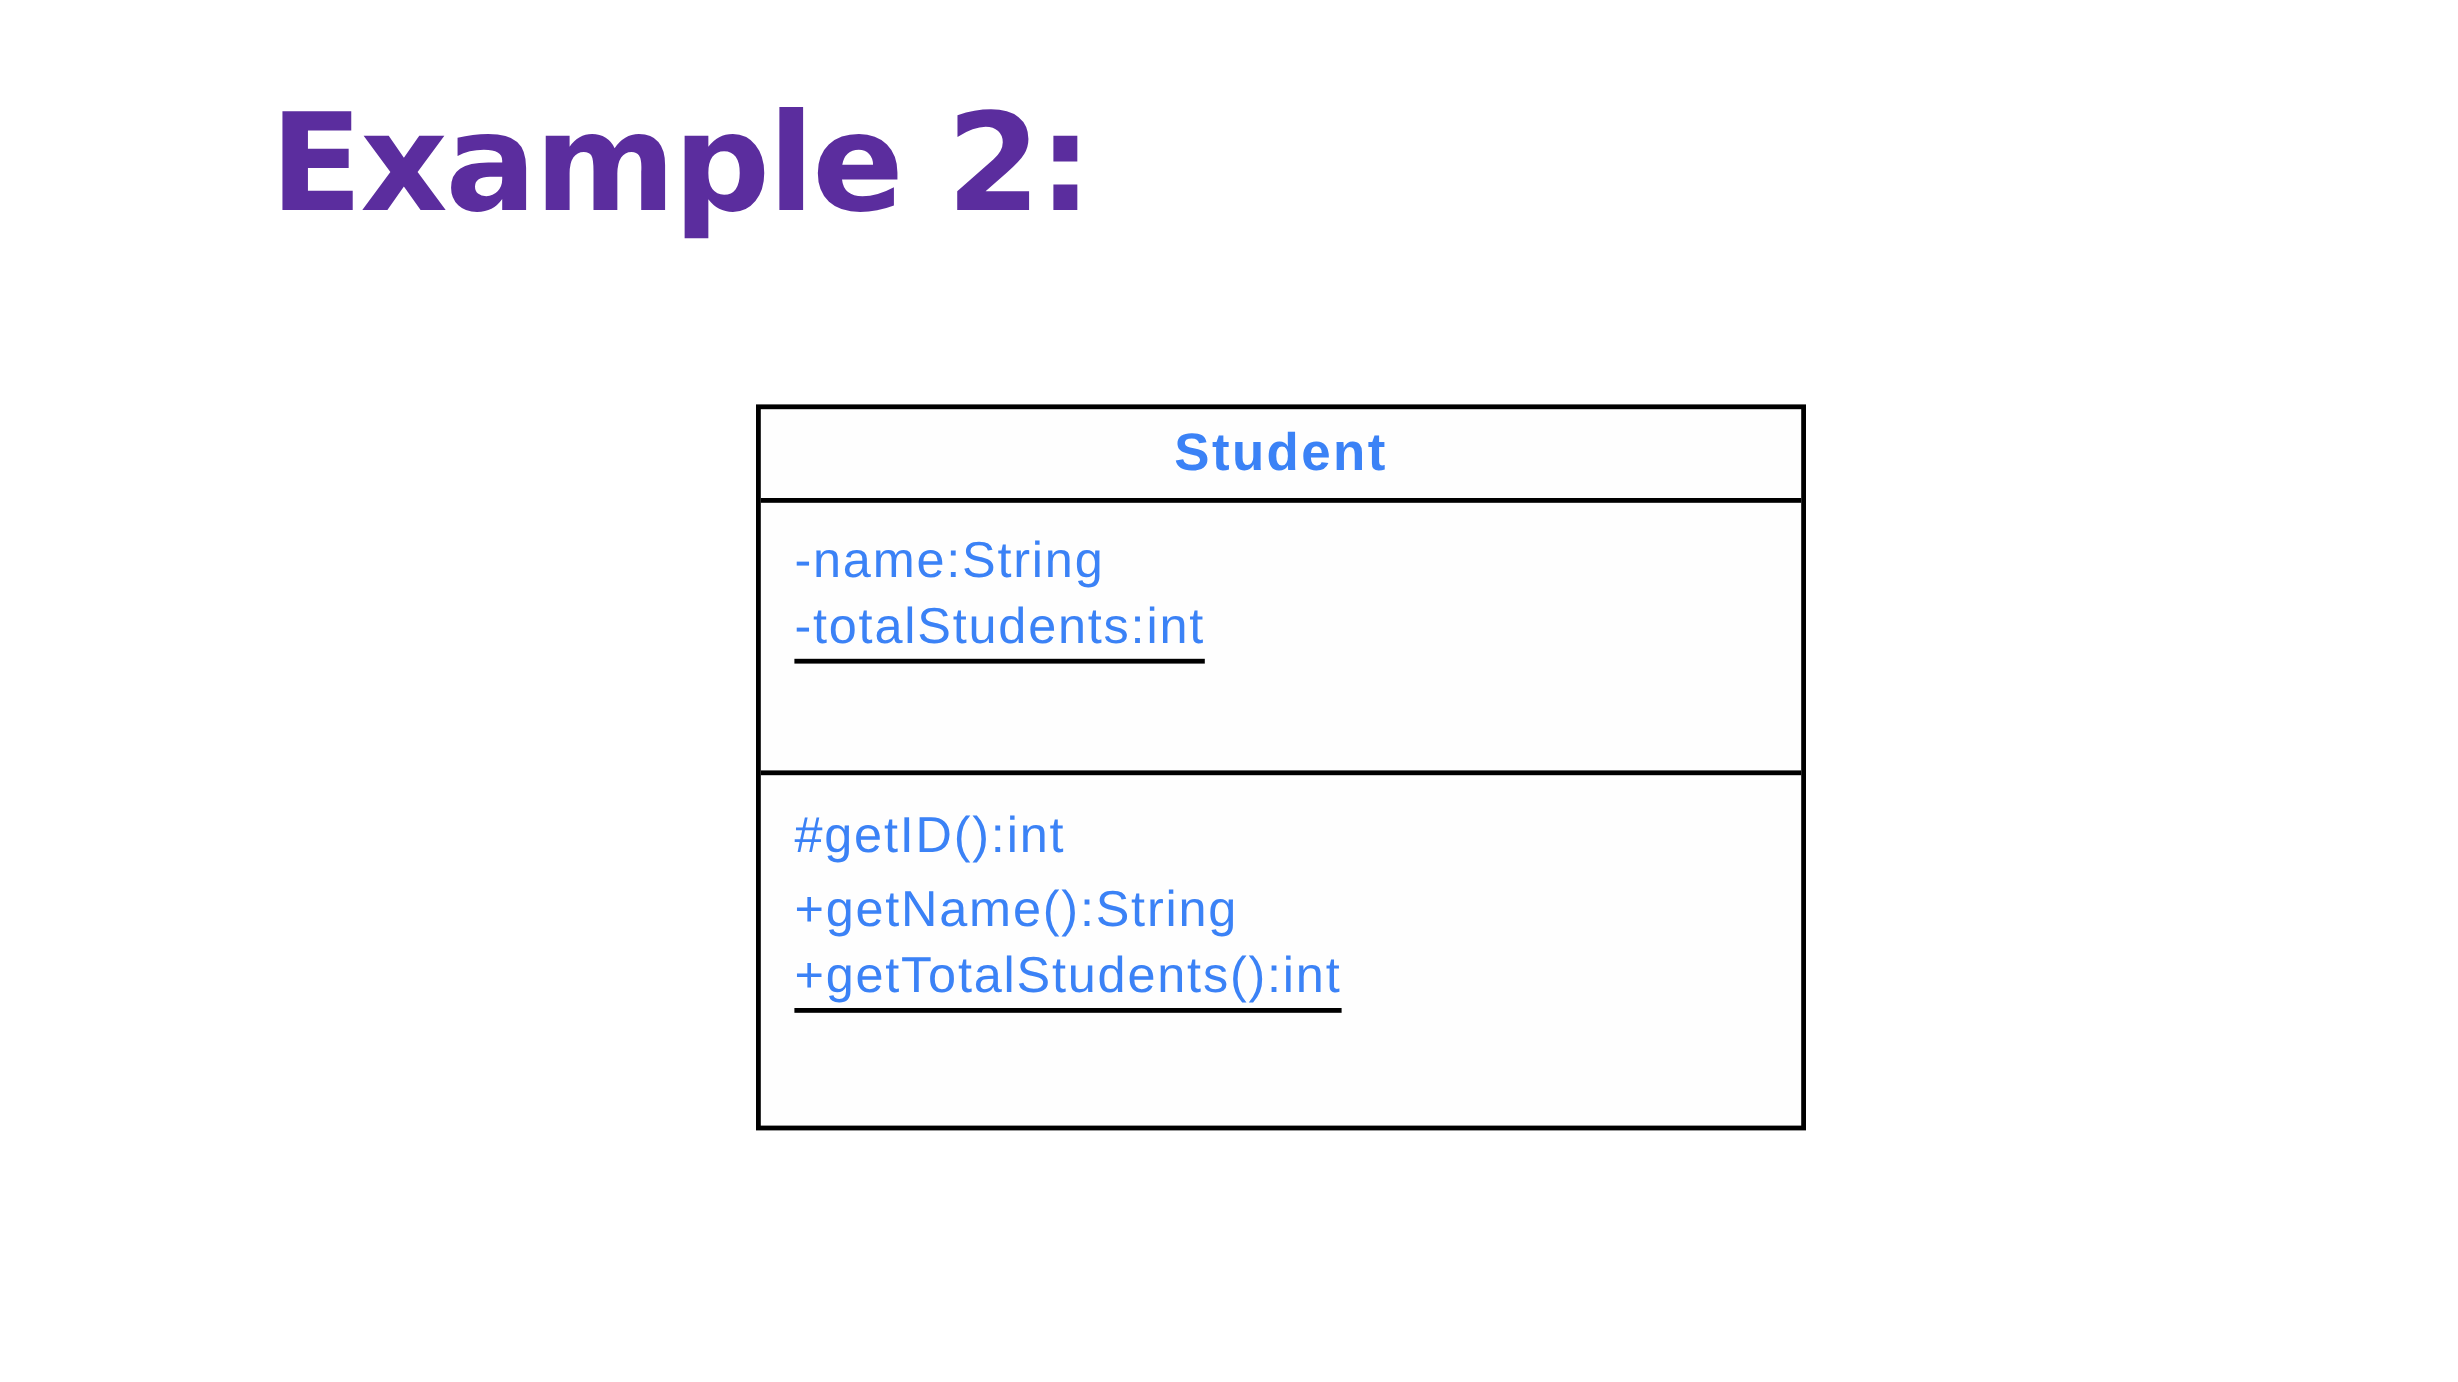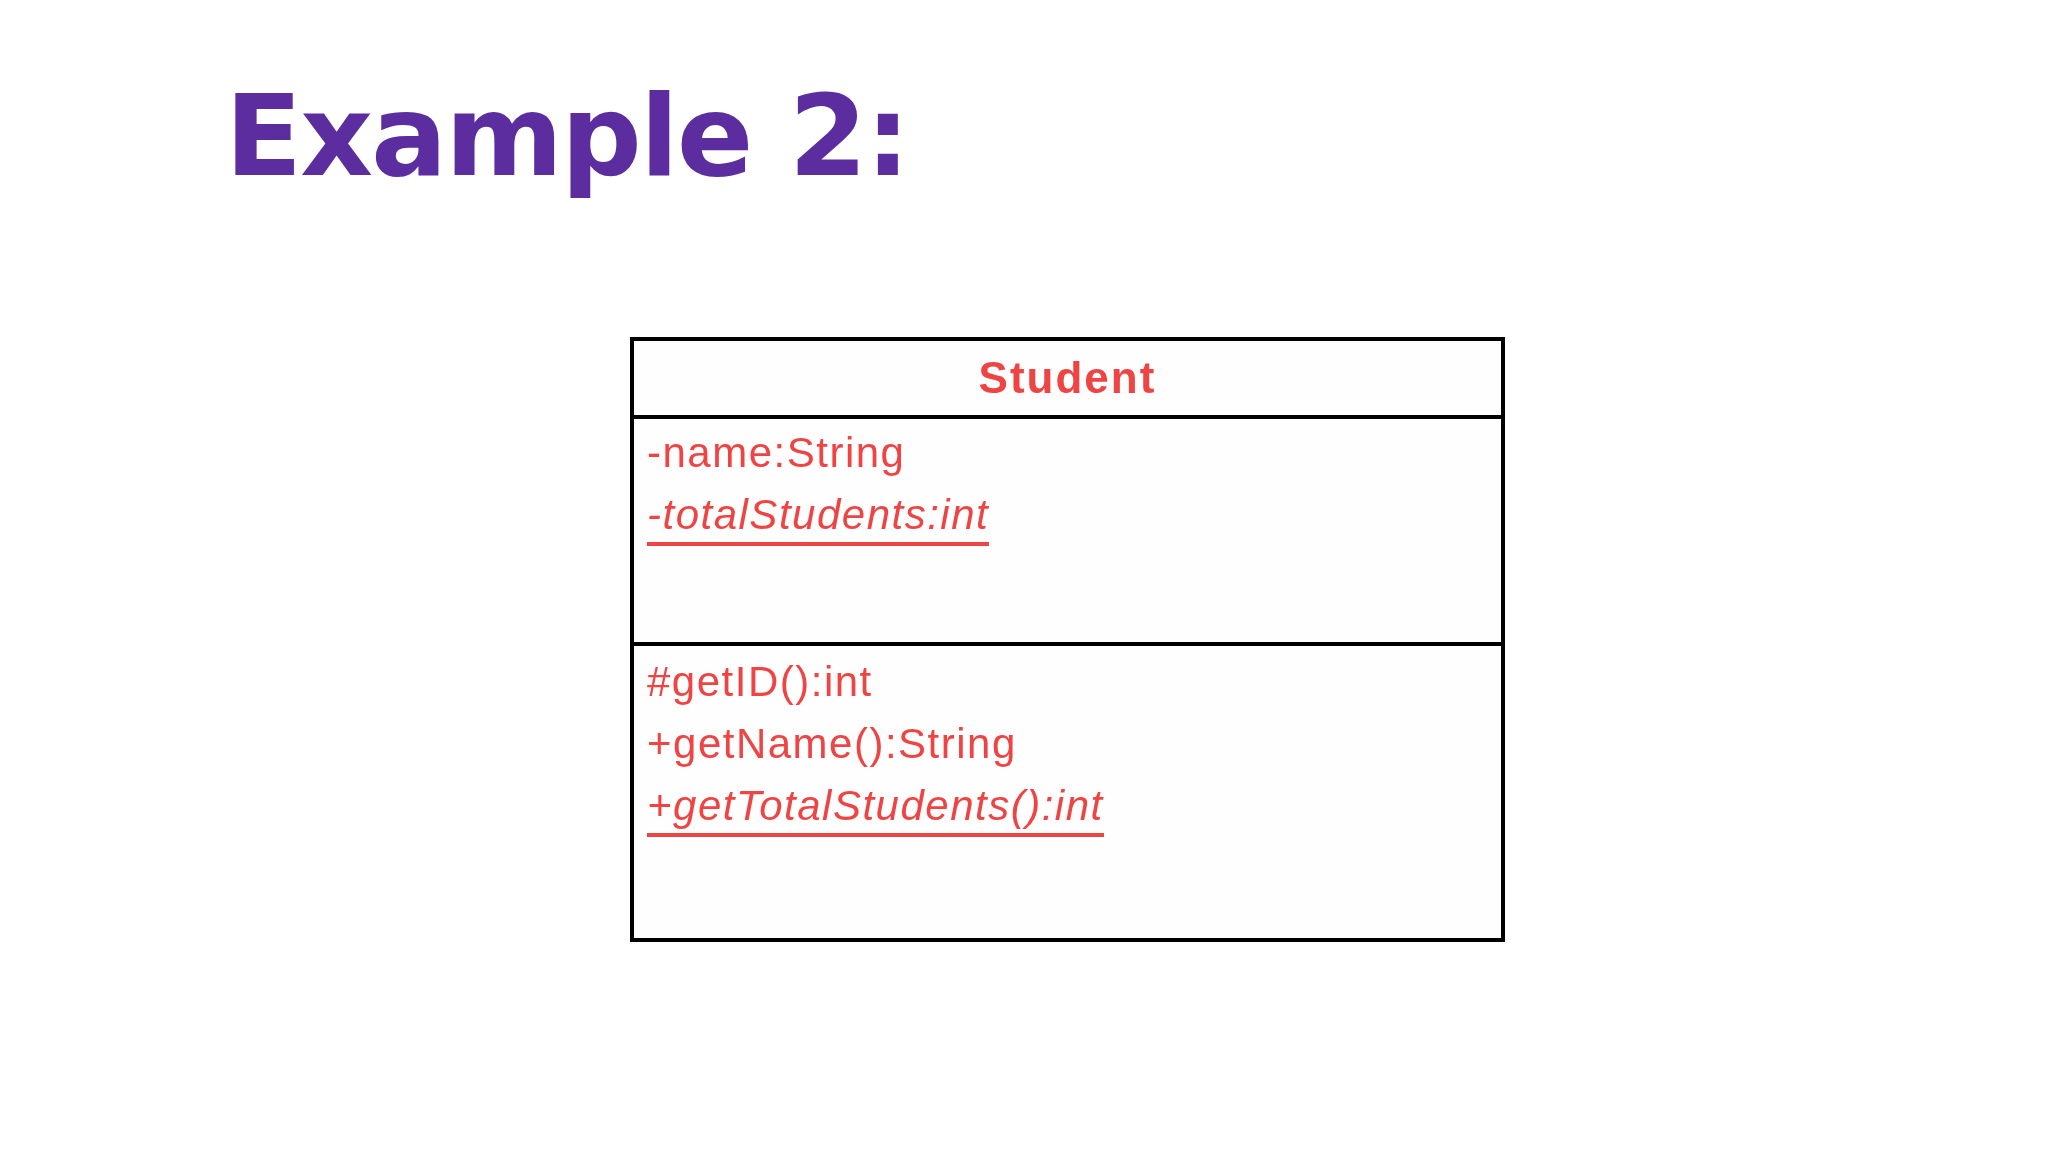--- a/index.html
+++ b/index.html
@@ -27,21 +27,21 @@
     line-height: 1;
     color: #5B2D9E;
   }
   .uml-box {
     position: absolute;
     left: 630px;
     top: 337px;
     width: 867px;
     border: 4px solid #000000;
     background: #fefefe;
-    color: #ef4444;
+    color: #3b82f6;
   }
   .uml-header {
     height: 74px;
     border-bottom: 4px solid #000000;
     display: flex;
     align-items: center;
     justify-content: center;
     font-size: 44px;
     font-weight: 700;
     letter-spacing: 2px;
@@ -53,33 +53,32 @@
     box-sizing: content-box;
   }
   .uml-methods {
     height: 280px;
     padding-top: 12px;
     box-sizing: content-box;
   }
   .member-row {
     height: 62px;
     display: flex;
-    align-items: flex-start;
-    padding-left: 13px;
+    align-items: flex-end;
+    padding-left: 28px;
     font-size: 42px;
     letter-spacing: 1.5px;
     white-space: nowrap;
   }
   .member-text {
     display: inline-block;
   }
   .member-row.static .member-text {
-    border-bottom: 4px solid #ef4444;
+    border-bottom: 4px solid #000000;
     padding-bottom: 3px;
-    font-style: italic;
   }
 </style>
 </head>
 <body>
 
 <div class="slide">
 
   <h1 class="page-title">Example 2:</h1>
 
   <div class="uml-box">

